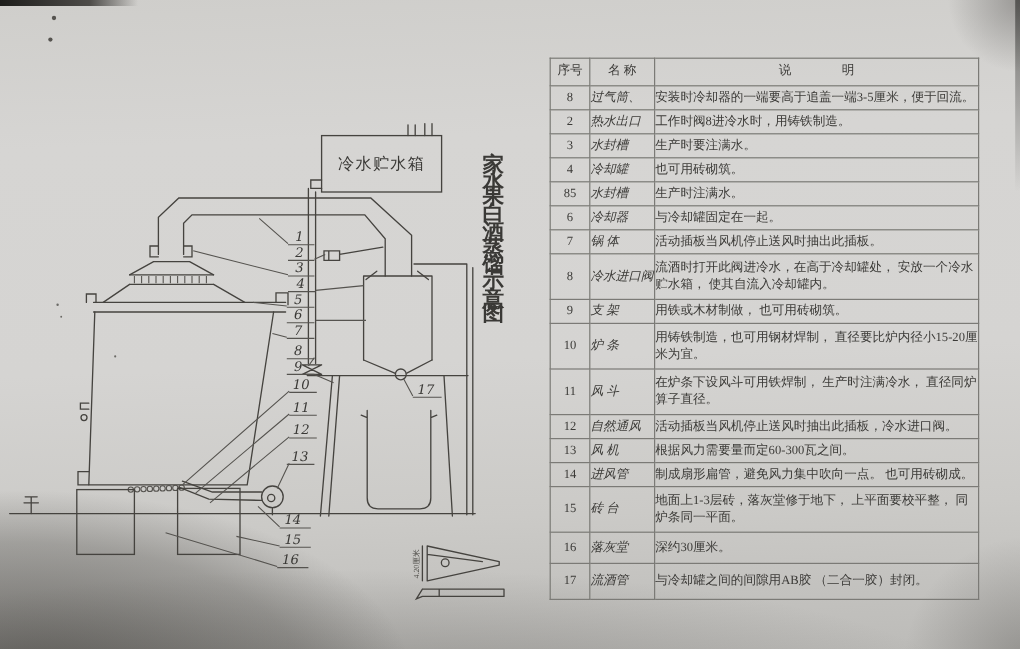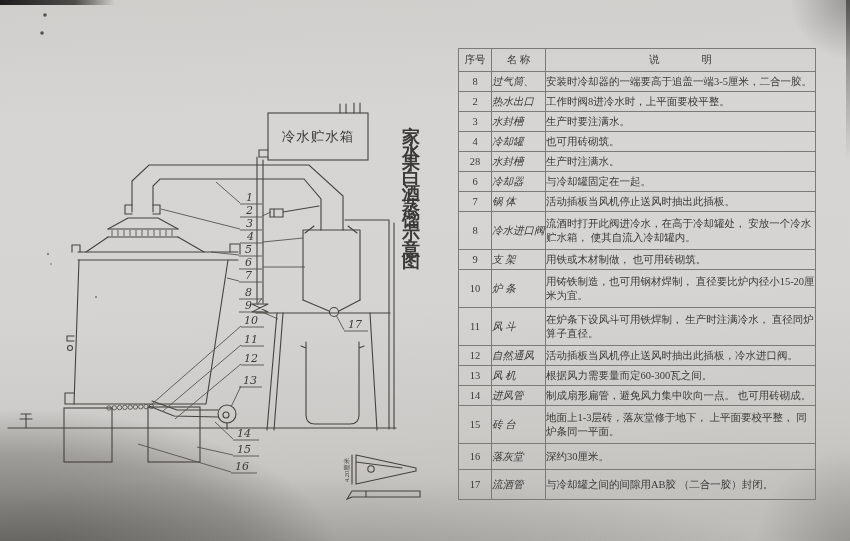--- a/index.html
+++ b/index.html
@@ -187,39 +187,39 @@
       </colgroup>
     <tbody>
         <tr>
       <th>序号</th>
       <th>名 称</th>
       <th>说　　　　明</th>
     </tr>
     <tr class="rh">
           <td class="seq">8</td>
           <td class="nm">过气筒、</td>
-          <td class="ds nw">安装时冷却器的一端要高于追盖一端3-5厘米，二合一胶。</td>
+          <td class="ds nw">安装时冷却器的一端要高于追盖一端3-5厘米，便于回流。</td>
         </tr>
     <tr class="rh">
           <td class="seq">2</td>
           <td class="nm">热水出口</td>
-          <td class="ds">工作时阀8进冷水时，上平面要校平整。</td>
+          <td class="ds">工作时阀8进冷水时，用铸铁制造。</td>
         </tr>
     <tr class="rh">
           <td class="seq">3</td>
           <td class="nm">水封槽</td>
           <td class="ds">生产时要注满水。</td>
         </tr>
     <tr class="rh">
           <td class="seq">4</td>
           <td class="nm">冷却罐</td>
           <td class="ds">也可用砖砌筑。</td>
         </tr>
     <tr class="rh">
-          <td class="seq">28</td>
+          <td class="seq">85</td>
           <td class="nm">水封槽</td>
           <td class="ds">生产时注满水。</td>
         </tr>
     <tr class="rh">
           <td class="seq">6</td>
           <td class="nm">冷却器</td>
           <td class="ds">与冷却罐固定在一起。</td>
         </tr>
     <tr class="rh">
           <td class="seq">7</td>

